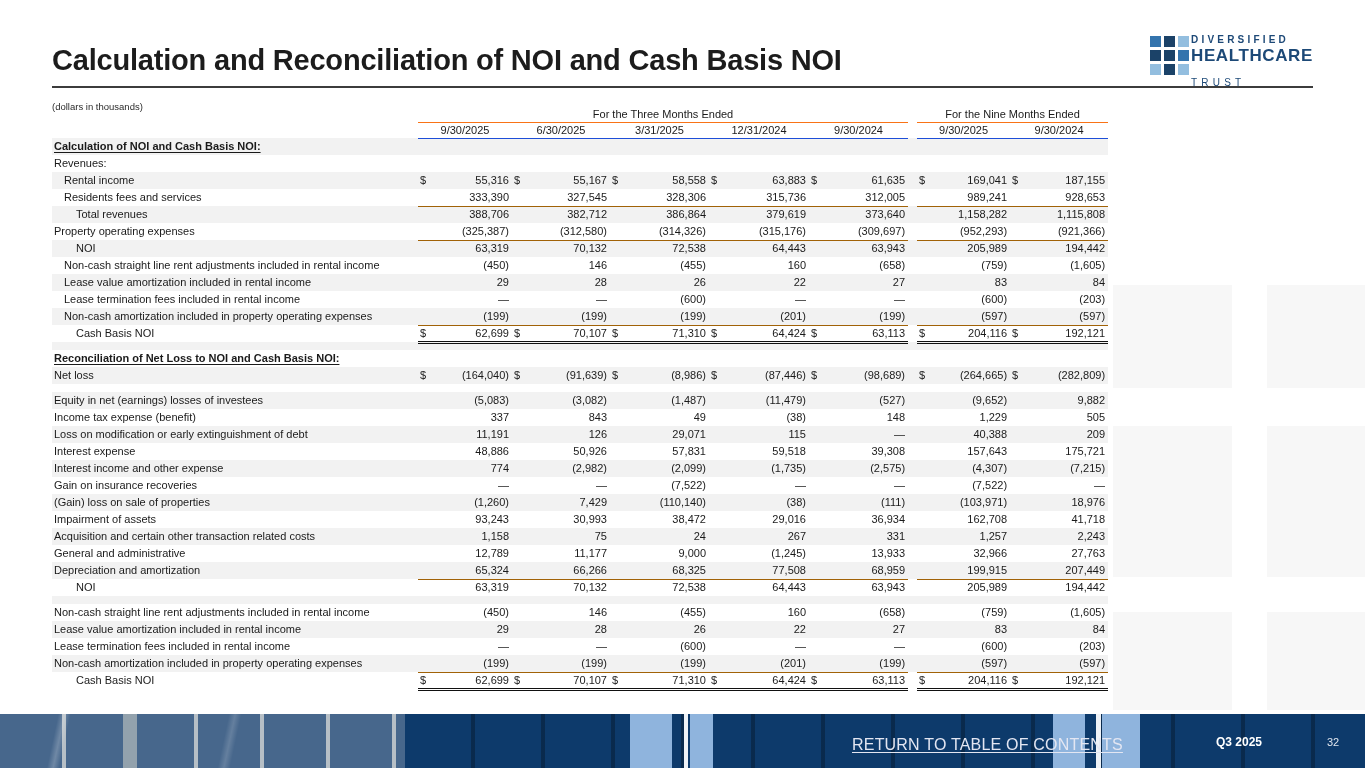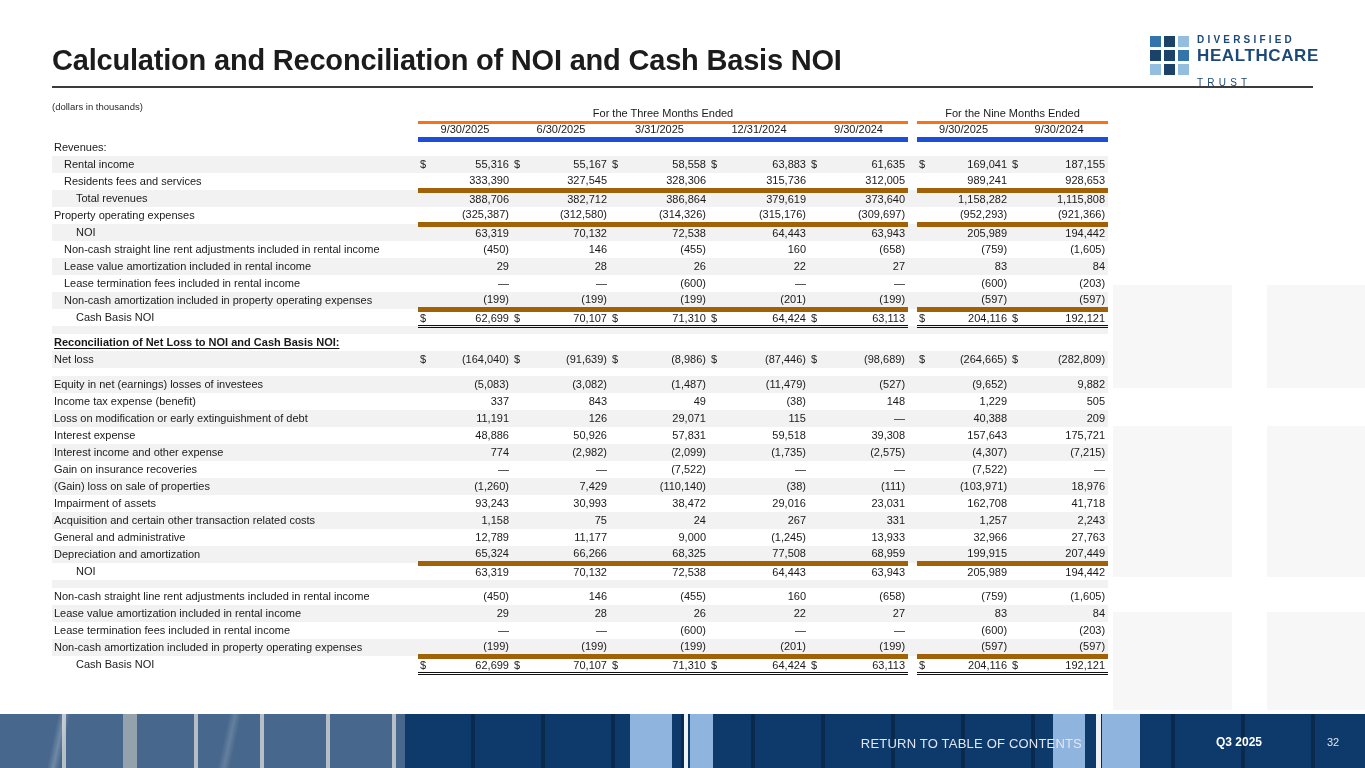--- a/index.html
+++ b/index.html
@@ -10,72 +10,72 @@
     margin:0 auto;
   }
   
   .title {
     position:absolute; left:52px; top:44px; font-size:29px; font-weight:700;
     letter-spacing:-0.2px; color:#1c1c1c; white-space:nowrap;
   }
   .title-rule { position:absolute; left:52px; top:86px; width:1261px; height:2px; background:#3c3c3c; }
   .note { position:absolute; left:52px; top:101px; font-size:9.5px; color:#2b2b2b; }
   
-  .logo { position:absolute; left:1150px; top:34px; display:flex; gap:8px; }
+  .logo { position:absolute; left:1150px; top:34px; display:flex; gap:2px; }
   .logo-grid { display:grid; grid-template-columns:repeat(3,11px); grid-auto-rows:11px; gap:3px; margin-top:2px; }
   .sq { display:block; }
   .sq.dark   { background:#1b4268; }
   .sq.medium { background:#3474ad; }
   .sq.light  { background:#93bedf; }
   .logo-text { color:#1d4977; }
   .logo-l1 { font-size:10px; letter-spacing:3.2px; font-weight:600; }
   .logo-l2 { font-size:17px; letter-spacing:0.6px; font-weight:700; margin-top:1px; }
   .logo-l3 { font-size:10px; letter-spacing:4.2px; font-weight:400; margin-top:11px; }
   
   .ghost { position:absolute; background:#f7f7f7; z-index:0; }
   
   .tbl-wrap { position:absolute; left:52px; top:106px; width:1056px; z-index:1; }
   table { border-collapse:collapse; table-layout:fixed; width:1056px; font-size:11px; }
   td, th { padding:0; font-weight:normal; vertical-align:middle; line-height:1; }
-  tr.hgroup th { height:16px; font-size:11px; text-align:center; border-bottom:3px solid #f97316; padding-bottom:2px; vertical-align:bottom; }
+  tr.hgroup th { height:16px; font-size:11px; text-align:center; border-bottom:1px solid #f97316; padding-bottom:2px; vertical-align:bottom; }
   tr.hgroup th.nb { border-bottom:none; }
-  tr.hdate th { height:16px; font-size:11px; text-align:center; border-bottom:5px solid #1d4ed8; padding-bottom:2px; vertical-align:bottom; }
+  tr.hdate th { height:16px; font-size:11px; text-align:center; border-bottom:1px solid #1d4ed8; padding-bottom:2px; vertical-align:bottom; }
   tr.hdate th.nb { border-bottom:none; }
   tbody td { height:17px; }
   tr.shaded { background:#f2f2f2; }
   tr.spacer td { height:8px; }
   td.lbl { font-size:11px; white-space:nowrap; overflow:hidden; }
   td.lbl.indent-0 { padding-left:2px; }
   td.lbl.indent-1 { padding-left:12px; }
   td.lbl.indent-2 { padding-left:24px; }
   td.lbl.heading span { font-weight:700; text-decoration:underline; text-underline-offset:2px; }
   td.num .fx { display:flex; justify-content:space-between; align-items:baseline; padding:0 3px 0 2px; }
   td.num .cur { font-size:11px; }
   td.num .val { font-size:11px; }
-  td.num.b1 { border-bottom:5px solid #a16207; }
+  td.num.b1 { border-bottom:1px solid #a16207; }
   td.num.b2 { border-bottom:3px double #111; }
   
   .footer { position:absolute; left:0; top:714px; width:1365px; height:54px; z-index:2; }
   .f-photo {
     position:absolute; left:0; top:0; width:405px; height:54px; background:#47678c;
     background-image:
       linear-gradient(102deg, rgba(255,255,255,0) 14%, rgba(255,255,255,0.22) 15.5%, rgba(255,255,255,0) 17%,
                               rgba(255,255,255,0) 55%, rgba(255,255,255,0.16) 56.5%, rgba(255,255,255,0) 58%),
       repeating-linear-gradient(90deg, rgba(255,255,255,0) 0px, rgba(255,255,255,0) 62px, #b6bfc6 62px, #b6bfc6 66px);
   }
   .f-photo-band { position:absolute; left:123px; top:0; width:14px; height:54px; background:#93a2ad; }
   .f-navy {
     position:absolute; left:405px; top:0; width:960px; height:54px; background:#0d3a6b;
     background-image:repeating-linear-gradient(90deg, rgba(0,0,0,0) 0px, rgba(0,0,0,0) 66px, rgba(0,0,0,0.28) 66px, rgba(0,0,0,0.28) 70px);
   }
   .f-light { position:absolute; top:0; height:54px; background:#8fb4dd; }
   .f-white { position:absolute; top:0; height:54px; background:#eef2f7; }
   .f-link {
-    position:absolute; left:852px; top:22px; width:230px; text-align:right;
-    font-size:13px; letter-spacing:0.2px; color:#e3e6f2; 
+    position:absolute; left:852px; top:22px; width:230px; text-align:left;
+    font-size:16px; letter-spacing:0.2px; color:#e3e6f2; text-decoration:underline;
     text-underline-offset:2px; cursor:pointer; white-space:nowrap;
   }
   .f-period { position:absolute; left:1216px; top:21px; font-size:12px; font-weight:700; color:#ffffff; }
   .f-page { position:absolute; left:1327px; top:22px; font-size:11px; color:#dfe5ee; }
 </style>
 </head>
 <body>
 
 <div class="slide">
 
@@ -135,20 +135,31 @@
           <th>6/30/2025</th>
           <th>3/31/2025</th>
           <th>12/31/2024</th>
           <th>9/30/2024</th>
           <th class="nb"></th>
           <th>9/30/2025</th>
           <th>9/30/2024</th>
         </tr>
       </thead>
       <tbody>
+          <tr class="shaded">
+            <td class="lbl indent-0 heading"><span>Calculation of NOI and Cash Basis NOI:</span></td>
+            <td class="num"></td>
+            <td class="num"></td>
+            <td class="num"></td>
+            <td class="num"></td>
+            <td class="num"></td>
+            <td class="gap"></td>
+            <td class="num"></td>
+            <td class="num"></td>
+          </tr>
           <tr>
             <td class="lbl indent-0"><span>Revenues:</span></td>
             <td class="num"></td>
             <td class="num"></td>
             <td class="num"></td>
             <td class="num"></td>
             <td class="num"></td>
             <td class="gap"></td>
             <td class="num"></td>
             <td class="num"></td>
@@ -1020,21 +1031,21 @@
             </td>
             <td class="num">
               <div class="fx">
                 <span class="cur"></span>
                 <span class="val">29,016</span>
               </div>
             </td>
             <td class="num">
               <div class="fx">
                 <span class="cur"></span>
-                <span class="val">23,031</span>
+                <span class="val">36,934</span>
               </div>
             </td>
             <td class="gap"></td>
             <td class="num">
               <div class="fx">
                 <span class="cur"></span>
                 <span class="val">162,708</span>
               </div>
             </td>
             <td class="num">

